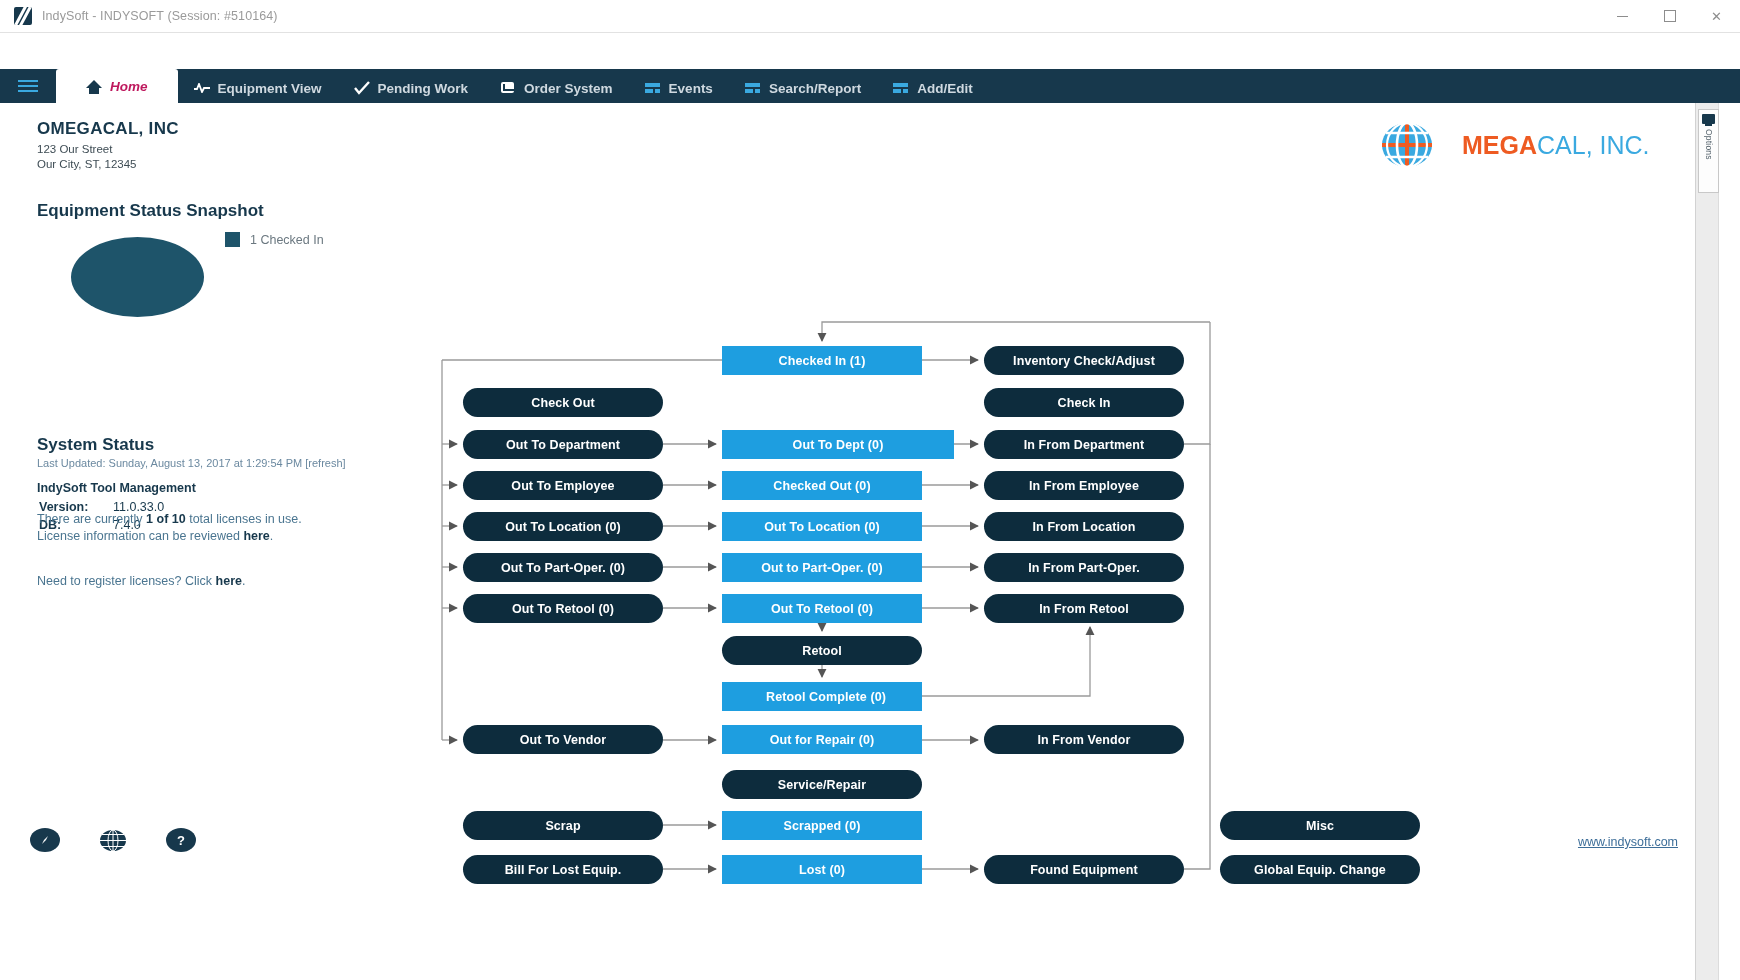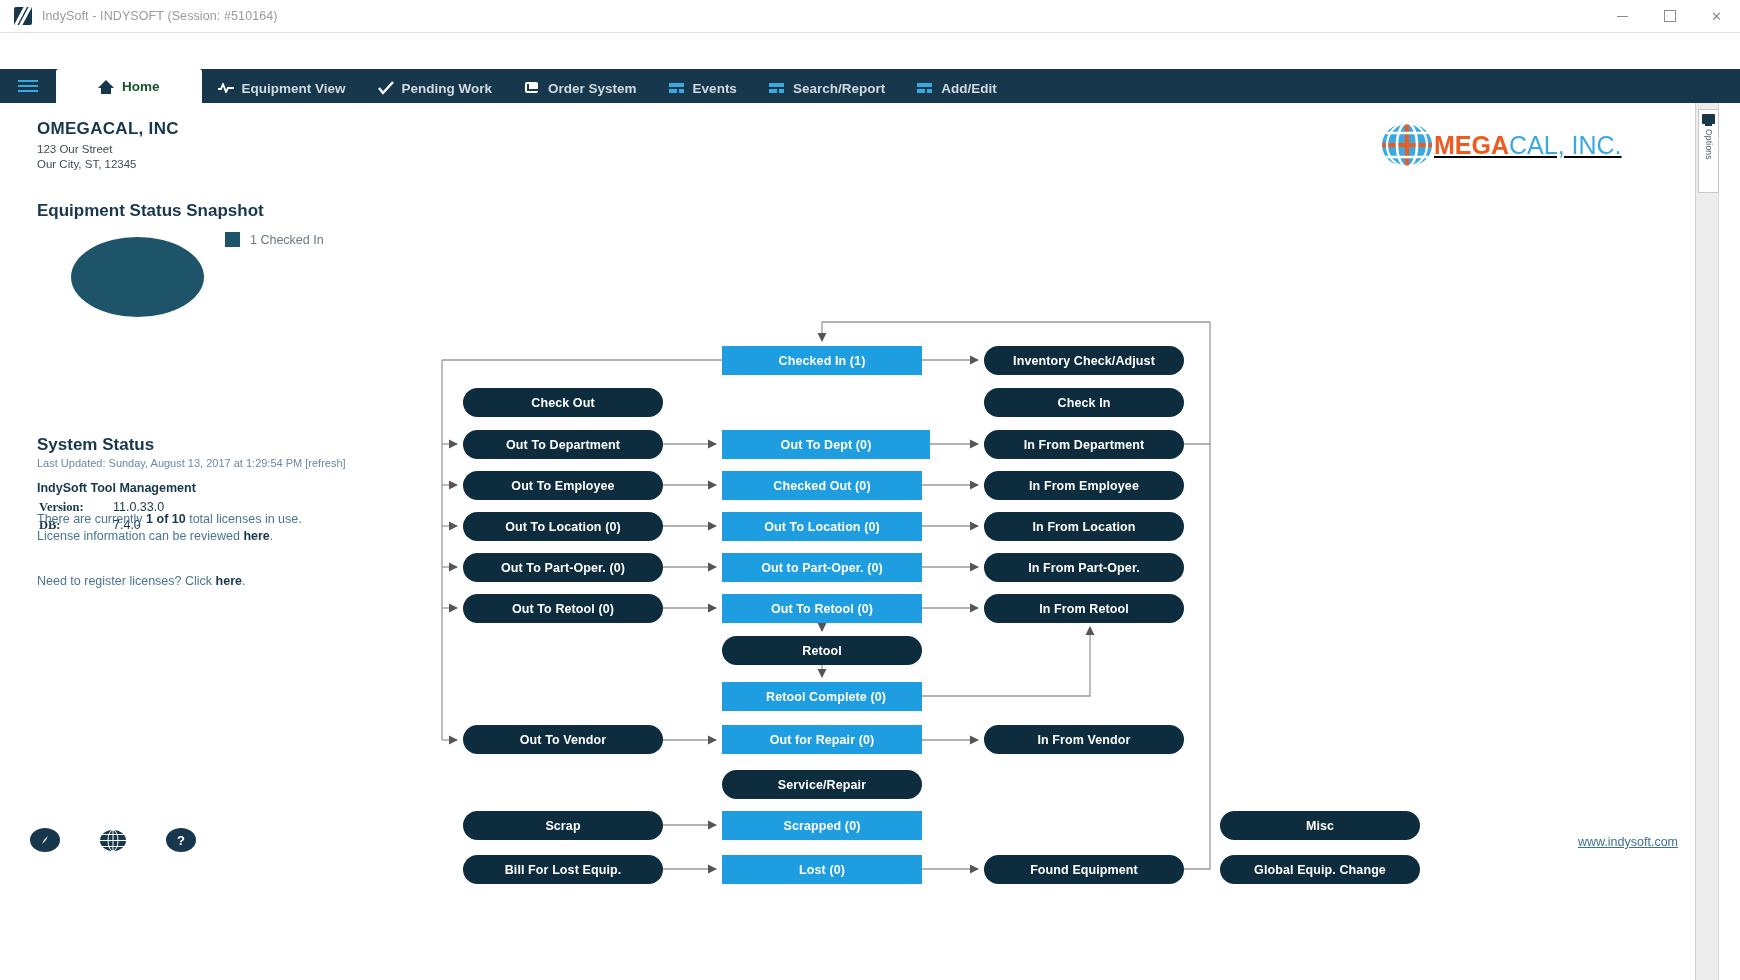--- a/index.html
+++ b/index.html
@@ -45,21 +45,21 @@
   .user-role u{text-decoration:underline;font-weight:bold;}
 
   
   .navbar{position:absolute;left:0;top:69px;width:1740px;height:34px;background:#17384c;
     display:flex;align-items:flex-end;}
   .hamburger{width:56px;height:34px;display:flex;flex-direction:column;justify-content:center;
     align-items:center;gap:3px;flex:none;}
   .hamburger span{width:20px;height:2px;background:#3aa9e0;display:block;}
   .tab{height:30px;display:flex;align-items:center;gap:8px;padding:0 16px;color:#cfd9e0;
     font-size:13.5px;font-weight:bold;white-space:nowrap;}
-  .tab.active{background:#ffffff;color:#14532d;height:34px;border-radius:3px 3px 0 0;padding:0 42px;}
+  .tab.active{background:#ffffff;color:#be185d;height:34px;border-radius:3px 3px 0 0;padding:0 30px;font-style:italic;}
   .tab-ico{width:16px;height:14px;display:inline-block;position:relative;flex:none;}
   .ico-home{width:0;height:0;border-left:8px solid transparent;border-right:8px solid transparent;
     border-bottom:8px solid #17384c;position:absolute;top:1px;left:0;}
   .ico-home:after{content:"";position:absolute;left:-5px;top:8px;width:10px;height:6px;background:#17384c;}
   .ico-wave{position:absolute;top:2px;left:0;width:16px;height:10px;}
   .ico-check{position:absolute;top:0;left:0;width:16px;height:14px;}
   .ico-mail{position:absolute;top:1px;left:1px;width:13px;height:11px;background:#fff;border-radius:2px;}
   .ico-mail:after{content:"";position:absolute;left:2px;top:2px;width:9px;height:5px;
     border-left:2px solid #17384c;border-right:2px solid #17384c;border-bottom:2px solid #17384c;}
   .ico-bars{position:absolute;top:2px;left:0;width:15px;height:11px;}
@@ -69,21 +69,21 @@
   .ico-bars b:nth-child(3){left:10px;top:6px;width:5px;height:4px;}
 
   
   .content{position:absolute;left:0;top:103px;width:1718px;height:877px;background:#fff;
     border-right:1px solid #dcdcdc;}
 
   .company{position:absolute;left:37px;top:16px;}
   .company-name{font-size:17px;font-weight:bold;color:#17384c;letter-spacing:.3px;}
   .company-addr{font-size:11.5px;color:#3e4c54;line-height:15px;margin-top:3px;}
 
-  .megacal{position:absolute;left:1380px;top:16px;display:flex;align-items:center;gap:0;text-decoration:underline;}
+  .megacal{position:absolute;left:1380px;top:16px;display:flex;align-items:center;gap:28px;}
   .globe{width:54px;height:52px;position:relative;}
   .globe svg{display:block;}
   .megacal-text{font-size:25px;letter-spacing:0px;}
   .megacal-text .a{color:#ee5b22;font-weight:bold;}
   .megacal-text .b{color:#3aa9e0;}
 
   .options-tab{position:absolute;right:0px;top:0px;width:22px;height:877px;background:#ececec;
     border-left:1px solid #d2d2d2;}
   .options-box{position:absolute;left:2px;top:6px;width:19px;height:78px;background:#fdfdfd;
     border:1px solid #c8c8c8;display:flex;flex-direction:column;align-items:center;padding-top:4px;}
@@ -96,21 +96,21 @@
   .pie{position:absolute;left:71px;top:134px;width:133px;height:80px;background:#1e546a;border-radius:50%;}
   .legend{position:absolute;left:225px;top:129px;display:flex;align-items:center;gap:10px;}
   .legend-swatch{width:15px;height:15px;background:#1e546a;}
   .legend-label{font-size:12.5px;color:#6b7880;}
 
   .sys-title{position:absolute;left:37px;top:332px;font-size:17px;font-weight:bold;color:#17384c;}
   .sys-updated{position:absolute;left:37px;top:354px;font-size:11px;color:#6b89a0;}
   .prod-name{position:absolute;left:37px;top:378px;font-size:12.5px;font-weight:bold;color:#17384c;}
   .ver-tbl{position:absolute;left:37px;top:394px;font-size:12.5px;color:#17384c;}
   .ver-tbl td{padding:0;font-size:12.5px;line-height:16px;}
-  .ver-tbl .k{font-weight:bold;width:64px;font-family:Liberation Serif, serif;}
+  .ver-tbl .k{font-weight:bold;width:64px;}
   .ver-tbl .v{font-weight:normal;padding-left:8px;}
   .lic1{position:absolute;left:37px;top:408px;font-size:12.5px;color:#4a7590;line-height:17px;width:360px;}
   .lic1 b{color:#17384c;}
   .lic2{position:absolute;left:37px;top:471px;font-size:12.5px;color:#4a7590;}
   .lic2 b{color:#17384c;}
 
   .support-row{position:absolute;left:60px;top:497px;display:flex;gap:52px;}
   .support-item{width:125px;text-align:center;}
   .support-ico{height:36px;display:flex;align-items:center;justify-content:center;}
   .support-label{font-size:12.5px;color:#55636c;margin-top:4px;}
@@ -368,21 +368,21 @@
           </div>
           <div class="node pill" style="left: 33px; top: 175px; width: 200px;">
             <span>Check Out</span>
           </div>
           <div class="node pill" style="left: 554px; top: 175px; width: 200px;">
             <span>Check In</span>
           </div>
           <div class="node pill" style="left: 33px; top: 217px; width: 200px;">
             <span>Out To Department</span>
           </div>
-          <div class="node rect" style="left: 292px; top: 217px; width: 208px;">
+          <div class="node rect" style="left: 292px; top: 217px; width: 232px;">
             <span>Out To Dept (0)</span>
           </div>
           <div class="node pill" style="left: 554px; top: 217px; width: 200px;">
             <span>In From Department</span>
           </div>
           <div class="node pill" style="left: 33px; top: 258px; width: 200px;">
             <span>Out To Employee</span>
           </div>
           <div class="node rect" style="left: 292px; top: 258px; width: 200px;">
             <span>Checked Out (0)</span>

